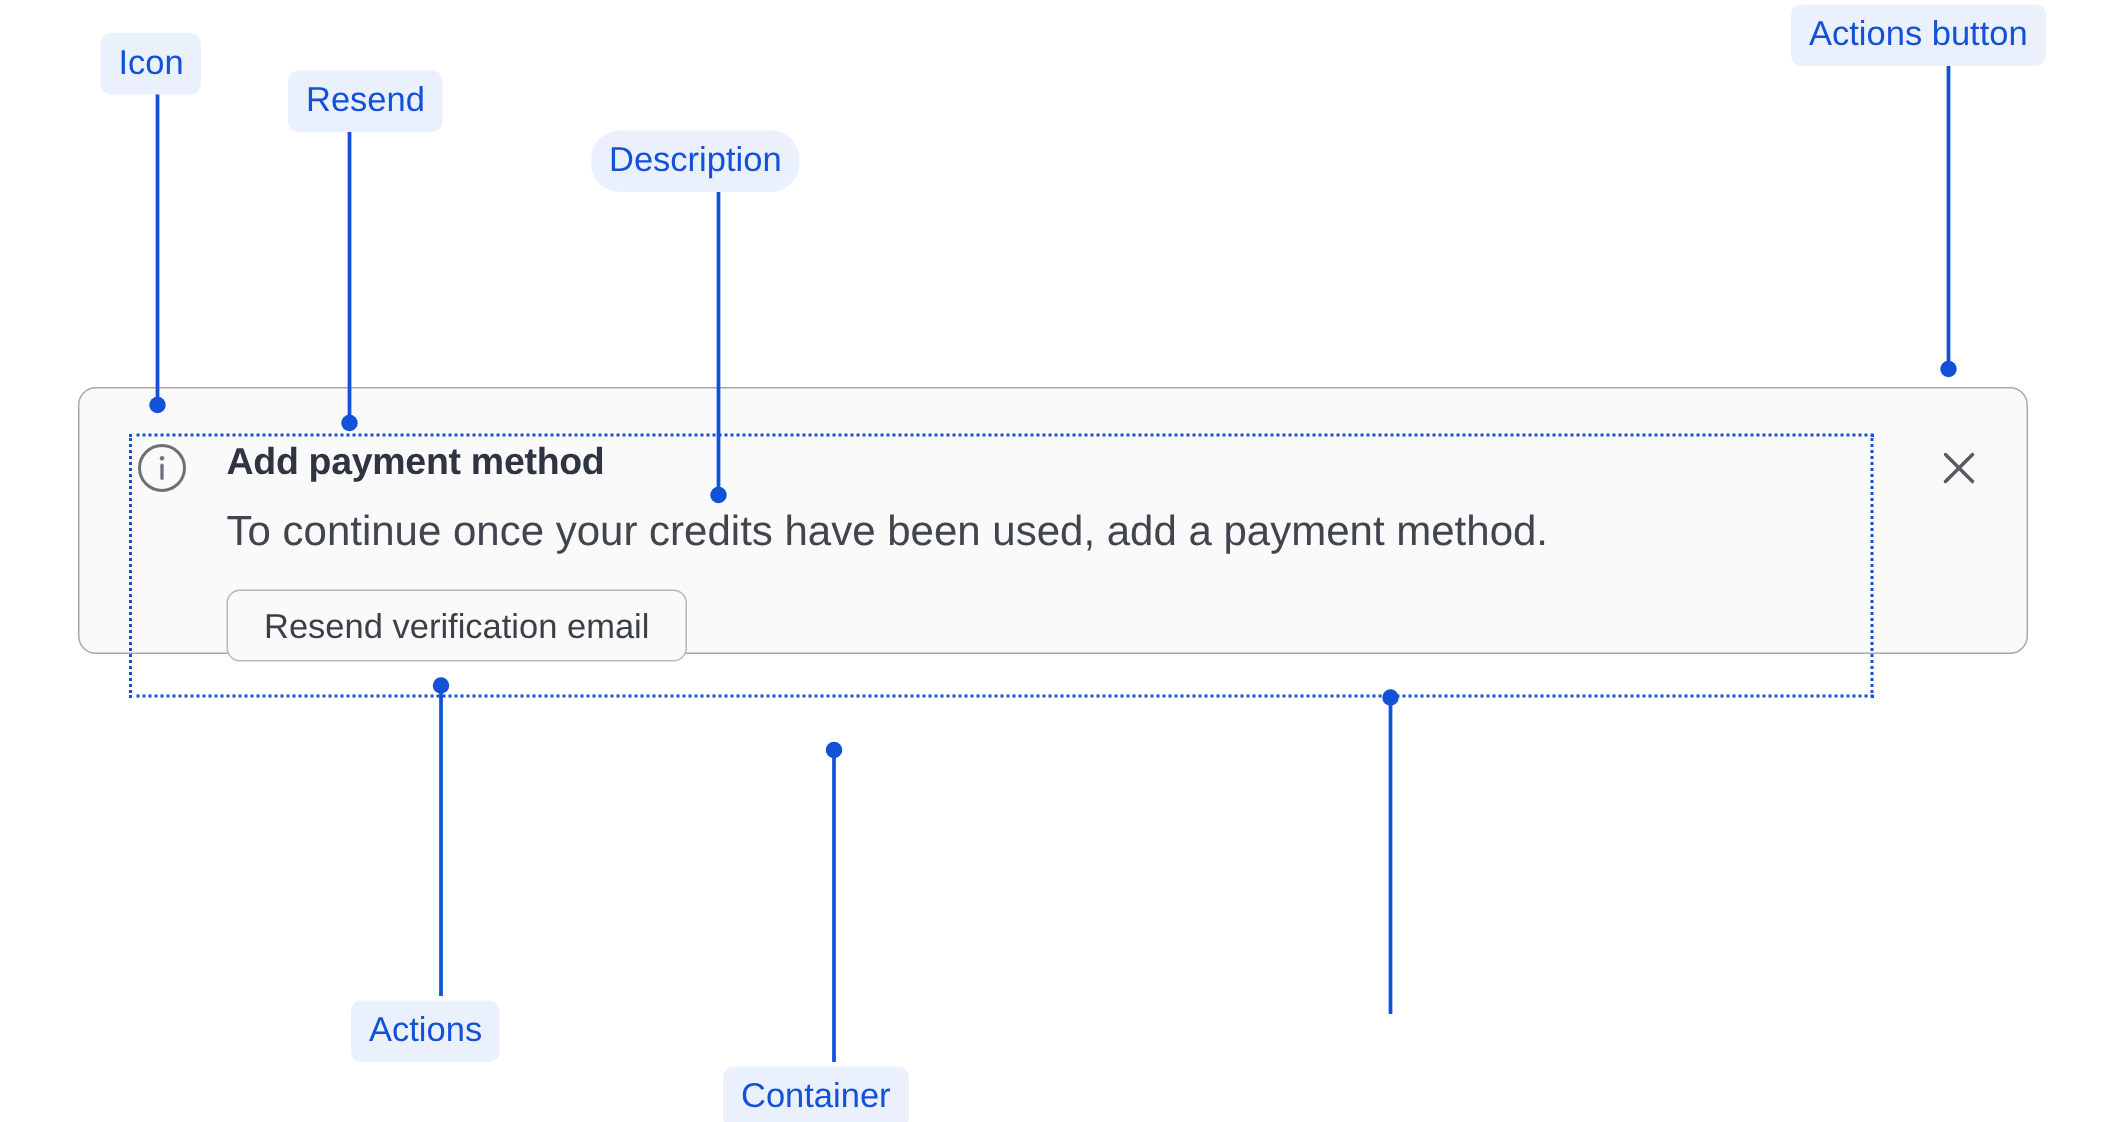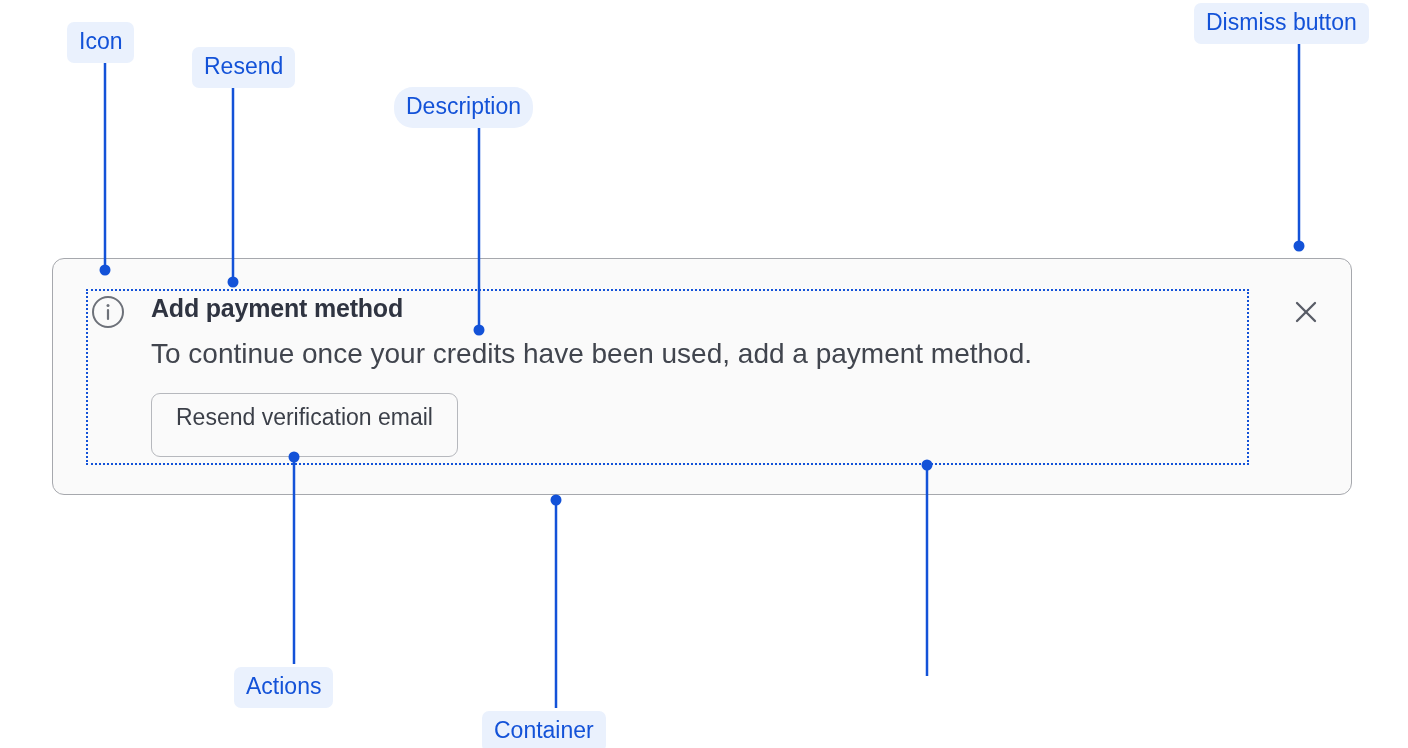--- a/index.html
+++ b/index.html
@@ -42,21 +42,21 @@
     white-space: nowrap;
     box-sizing: border-box;
   }
 
   
   #alert-container {
     position: absolute;
     left: 52px;
     top: 258px;
     width: 1300px;
-    height: 237px;
+    height: 178px;
     box-sizing: border-box;
     background: #fafafa;
     border: 1.5px solid #a6a8ad;
     border-radius: 12px;
   }
 
   #content-region {
     position: absolute;
     left: 33px;
     top: 30px;
@@ -106,21 +106,21 @@
   }
 
   #resend-button {
     display: inline-block;
     font-family: "Liberation Sans", sans-serif;
     font-size: 23px;
     color: #3b3f48;
     background: #fafafa;
     border: 1.5px solid #b6b8bd;
     border-radius: 9px;
-    padding: 12px 24px 27px 24px;
+    padding: 12px 24px 11px 24px;
     line-height: 1;
     cursor: pointer;
     box-sizing: border-box;
   }
 
   #dismiss-button {
     position: absolute;
     right: 28px;
     top: 36px;
     width: 34px;
@@ -198,20 +198,20 @@
     <line x1="927" y1="465" x2="927" y2="676" stroke="#1352d8" stroke-width="2.5"></line>
     <circle cx="927" cy="465" r="5.5" fill="#1352d8"></circle>
   </svg>
 
   <div class="anno-label" style="left:67px;  top:22px;">Icon</div>
 
   <div class="anno-label" style="left:192px; top:47px;">Resend</div>
 
   <div class="anno-label" style="left:394px; top:87px;border-radius:19px;">Description</div>
 
-  <div class="anno-label" style="left:1194px; top:3px;">Dismiss button</div>
+  <div class="anno-label" style="left:1194px; top:3px;">Actions button</div>
 
   <div class="anno-label" style="left:234px; top:667px;">Actions</div>
 
   <div class="anno-label" style="left:482px; top:711px;">Container</div>
 
 
 </div>
 
 </body></html>

